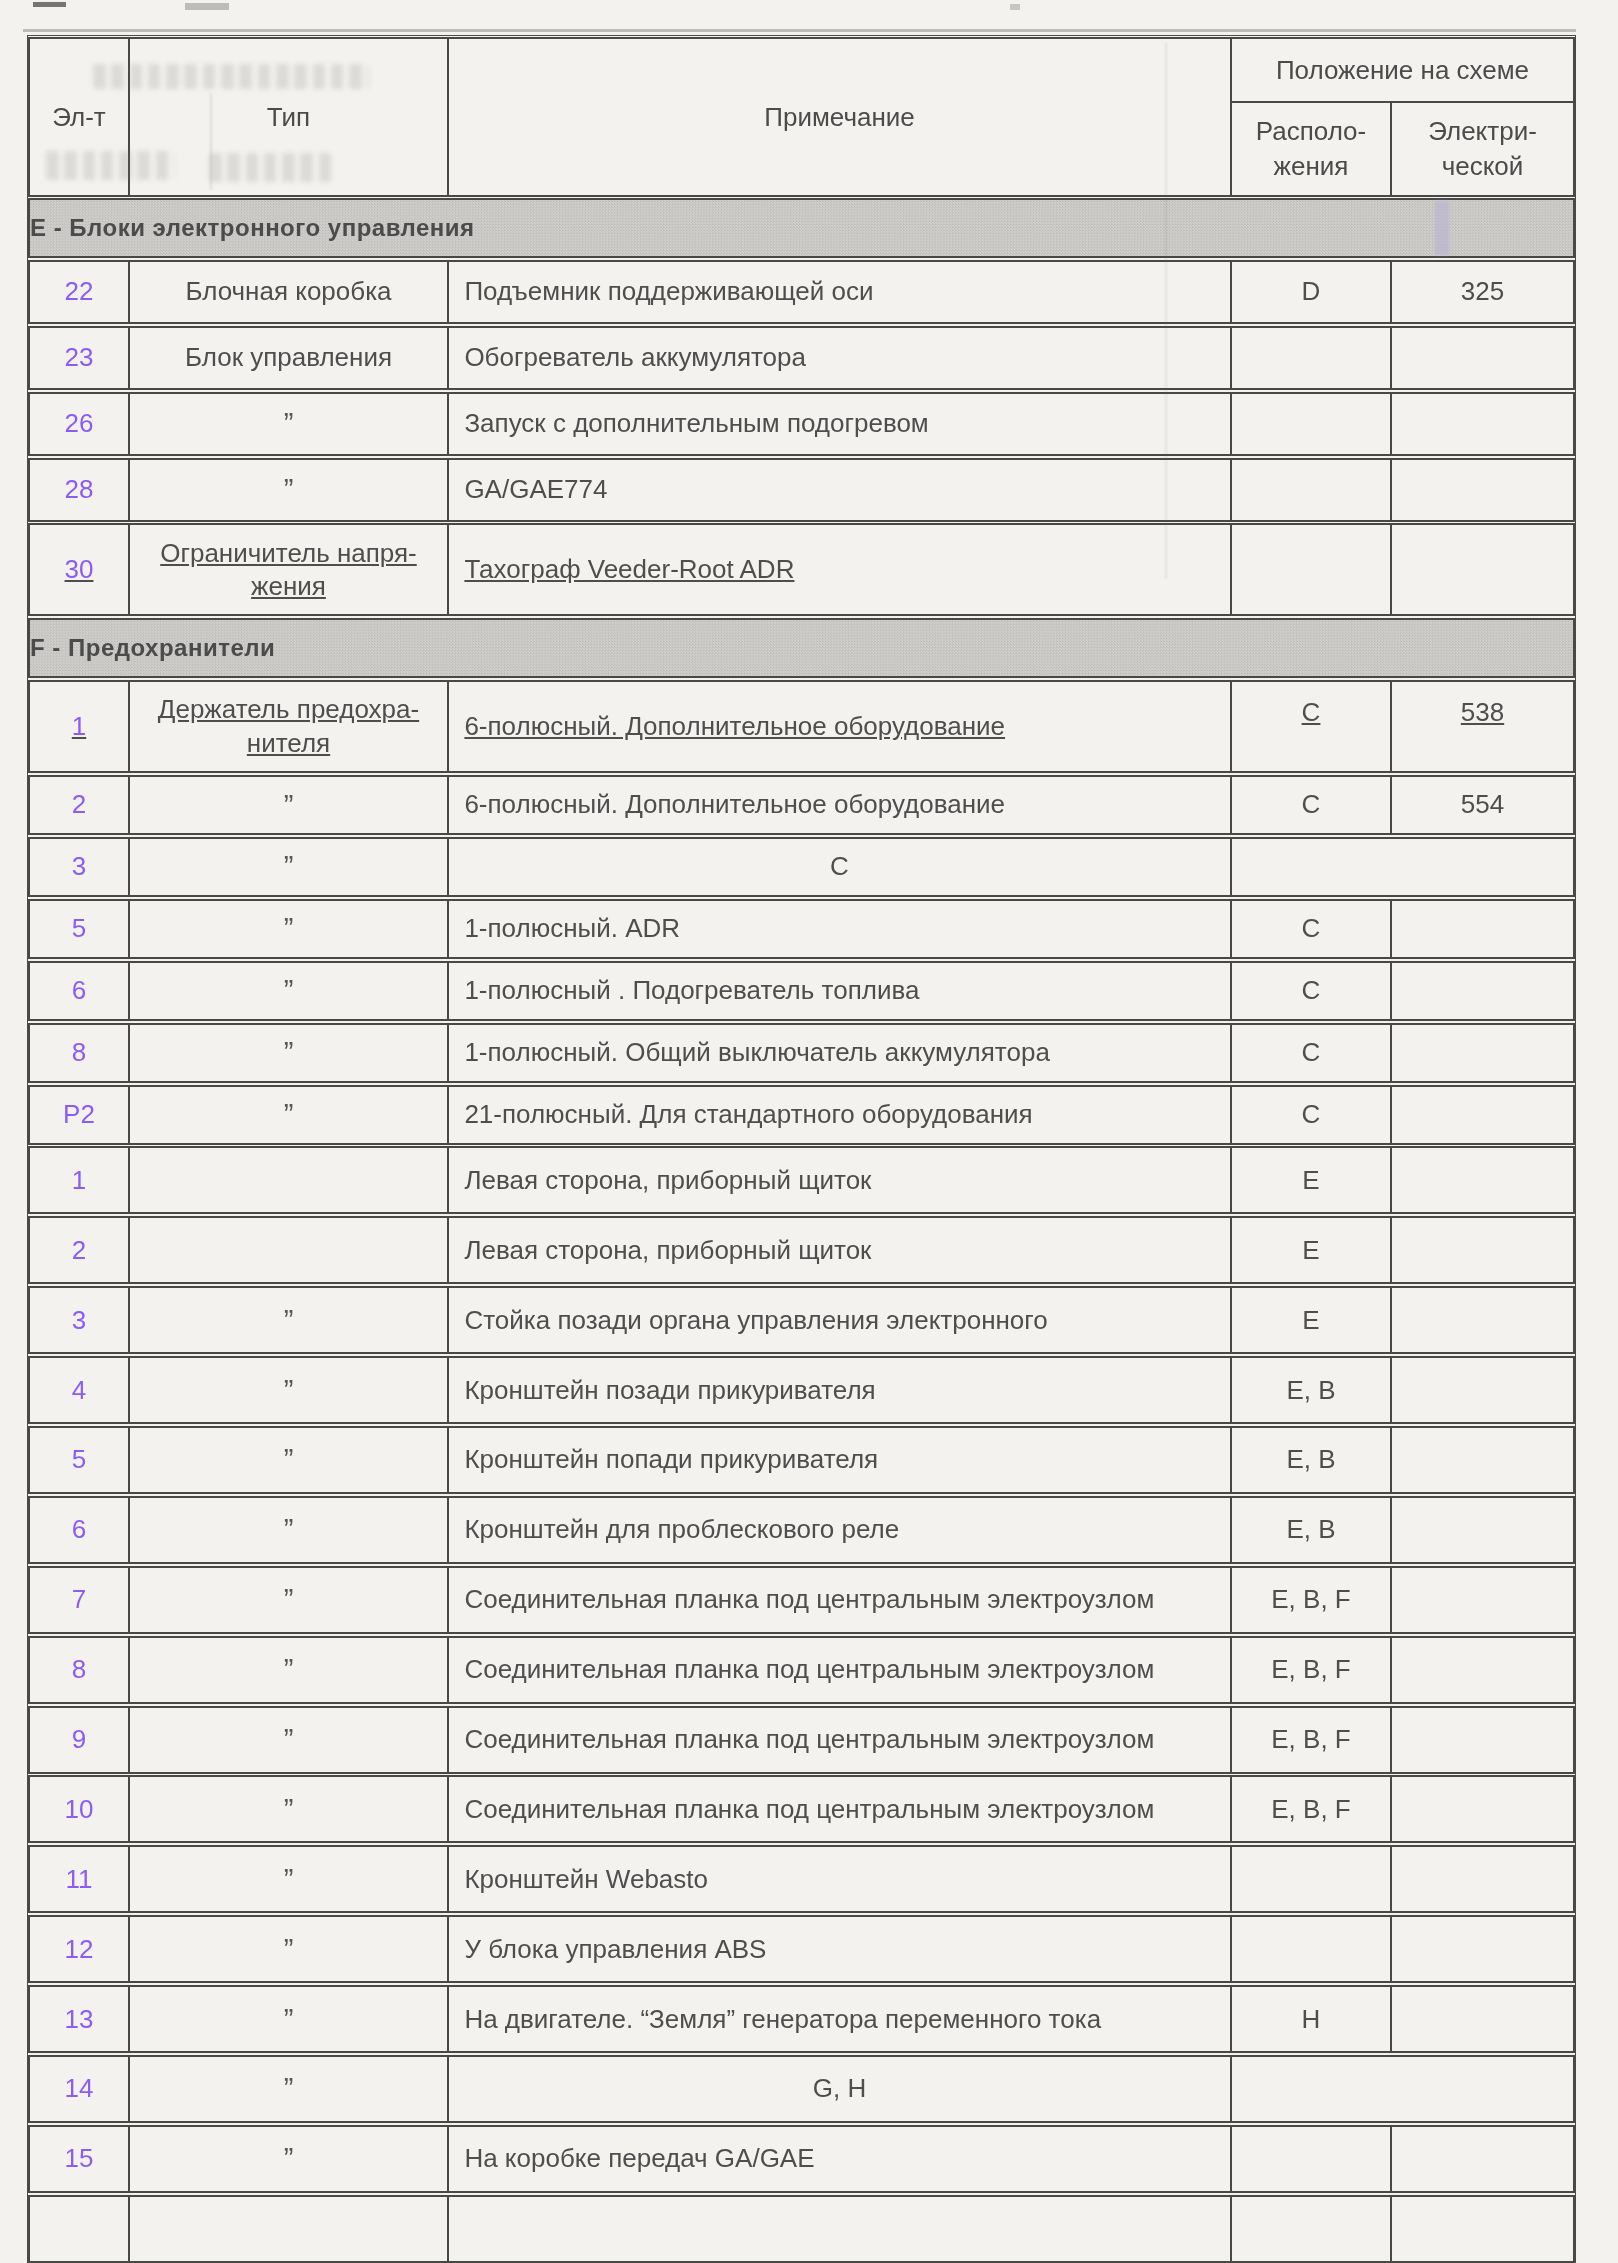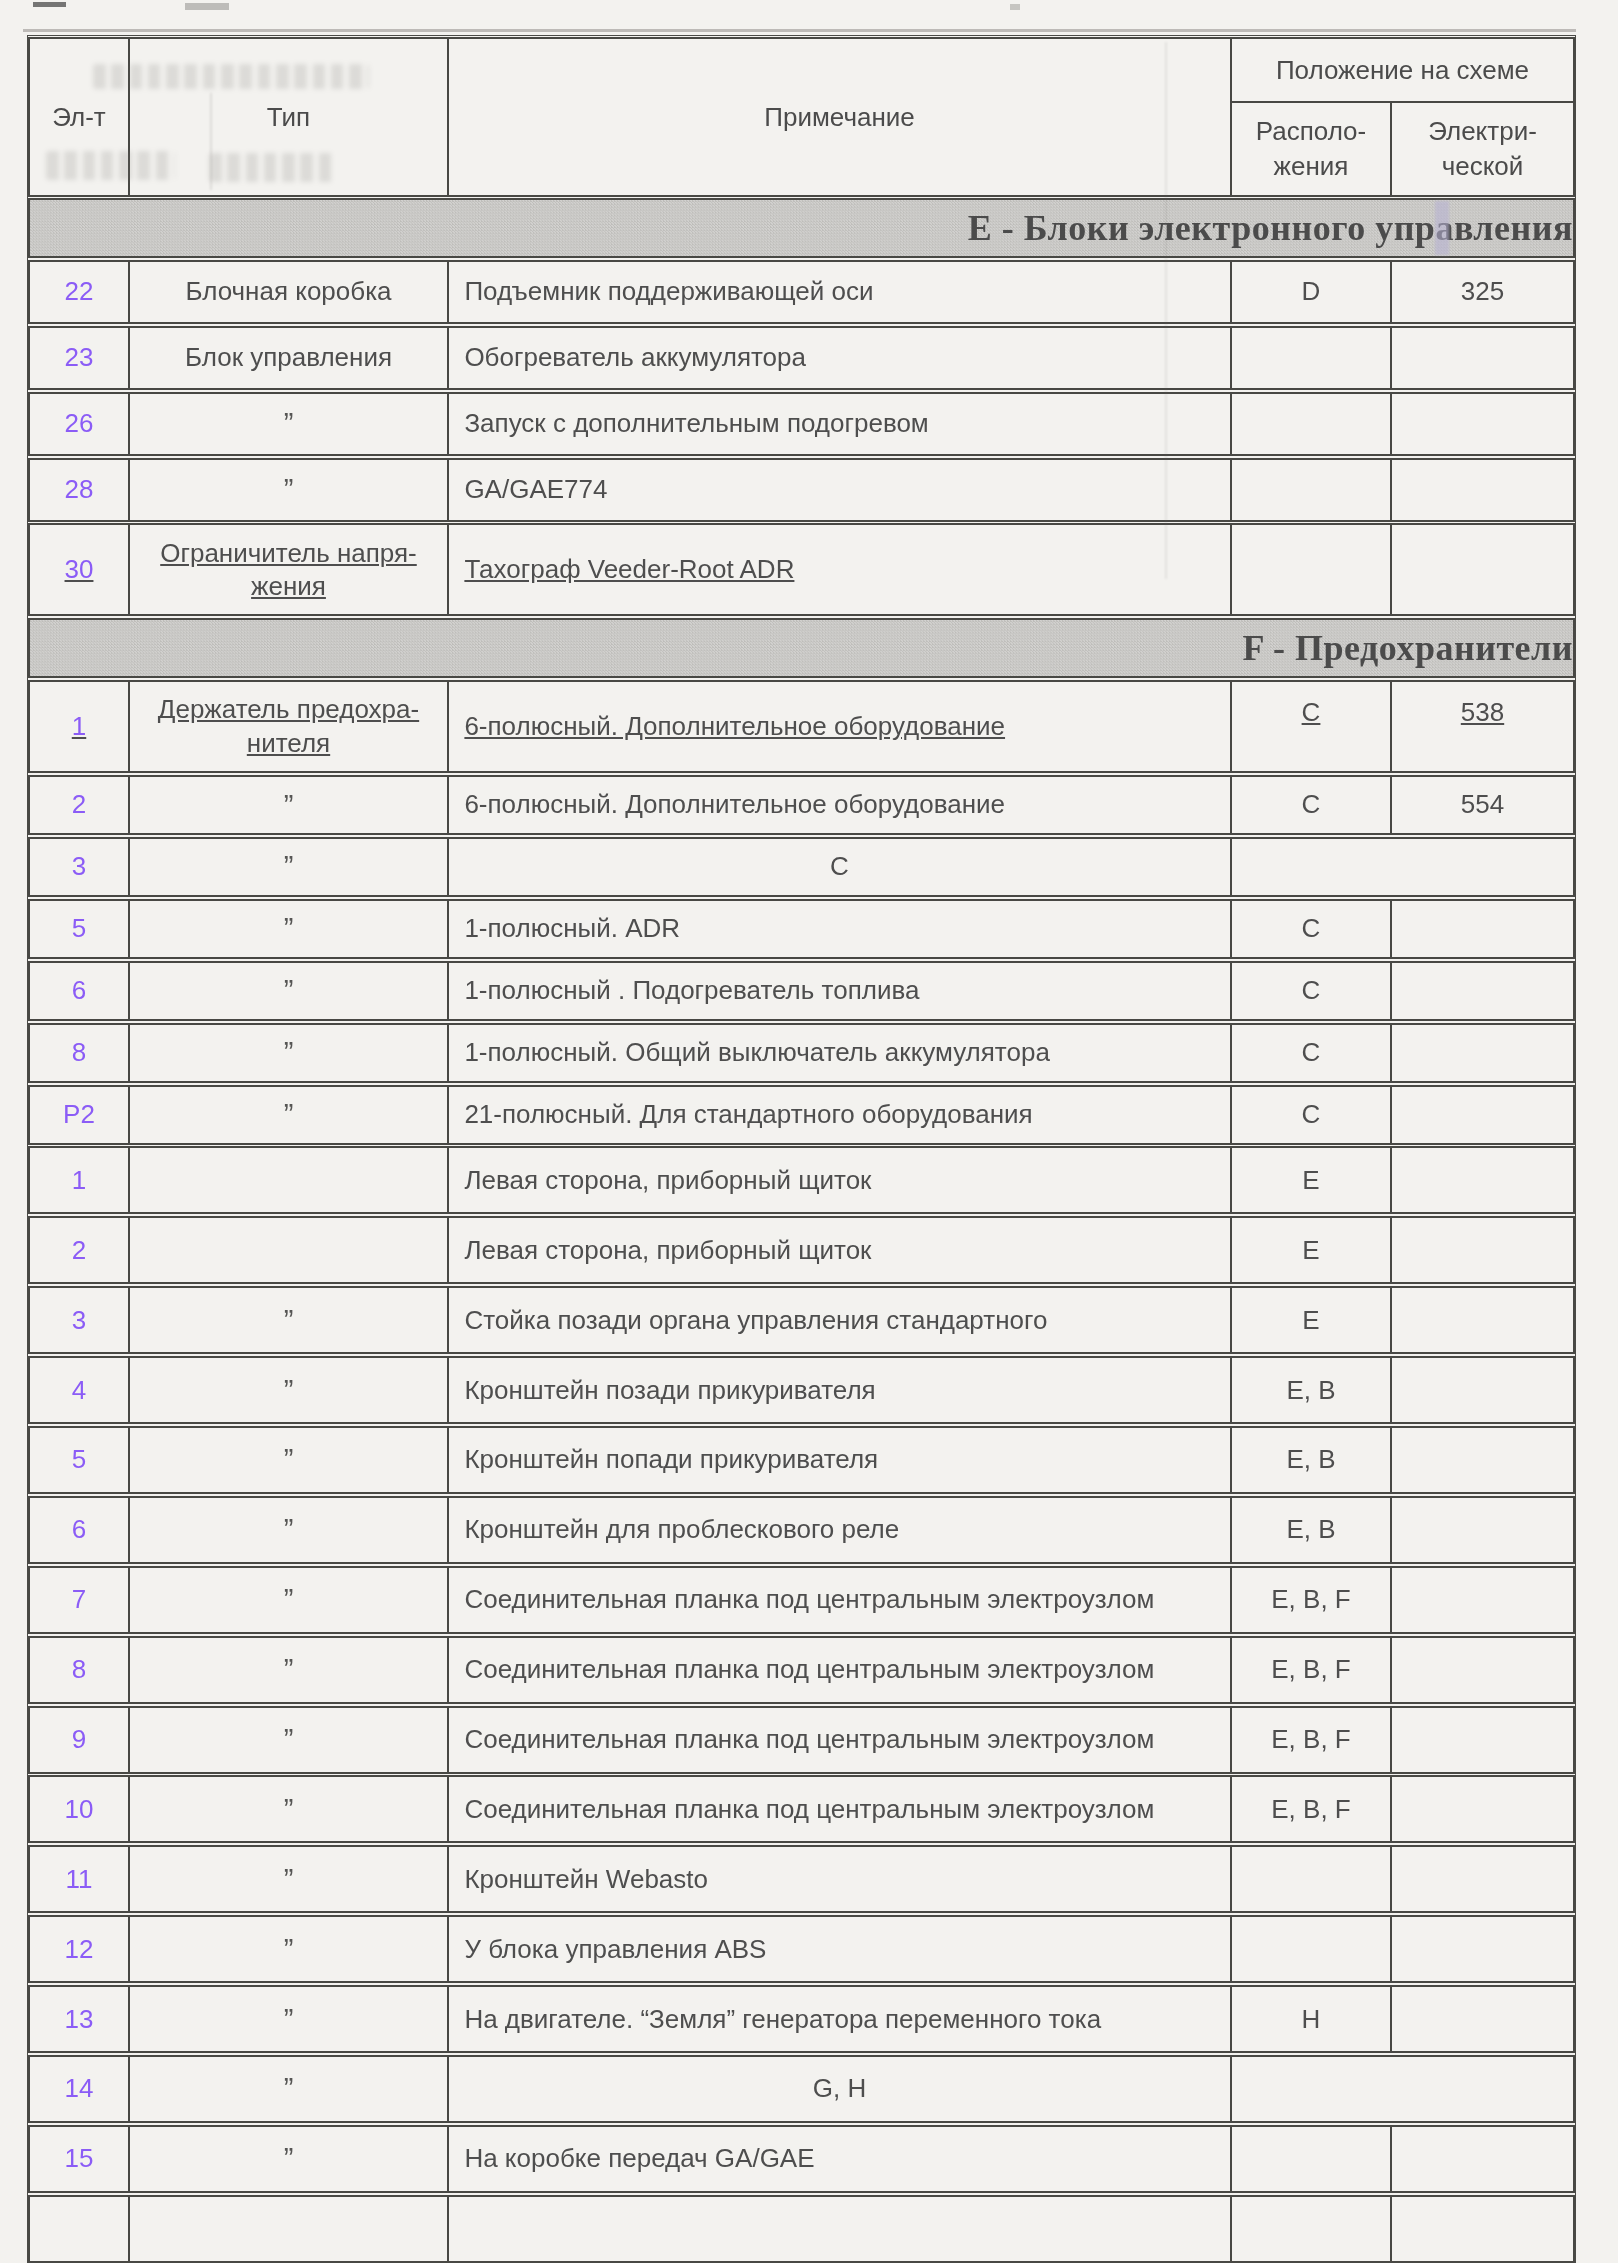--- a/index.html
+++ b/index.html
@@ -37,25 +37,25 @@
   .th.cell-el  {grid-row:1/3;grid-column:1;border-right:2.9px solid #484844;}
   .th.cell-type{grid-row:1/3;grid-column:2;border-right:2.9px solid #484844;}
   .th.cell-note{grid-row:1/3;grid-column:3;border-right:2.9px solid #484844;}
   .th.cell-posgroup{grid-row:1;grid-column:4/6;border-bottom:2.9px solid #484844;}
   .th.cell-loc {grid-row:2;grid-column:4;border-right:2.9px solid #484844;}
   .th.cell-elec{grid-row:2;grid-column:5;}
   .th.cell-loc .wrapbox,.th.cell-elec .wrapbox{max-width:122px;line-height:1.35;}
 
   
   .band{
-    height:60px; display:flex;align-items:center;justify-content:flex-end;
+    height:60px; display:flex;align-items:center;justify-content:flex-start;
     background-color:#c8c7c4;
     background-image:repeating-conic-gradient(rgba(255,255,255,.20) 0% 25%, rgba(95,95,92,.10) 0% 50%);
     background-size:2.9px 2.9px;
-    font-size:36px; font-weight:bold; color:#4b4b4b; letter-spacing:0.5px;font-family:Liberation Serif, serif;
+    font-size:24px; font-weight:bold; color:#4b4b4b; letter-spacing:0.5px;
   }
 
   
   .row{
     display:grid; grid-template-columns:100px 319px 783px 160px 181px;
     min-height:64px;
   }
   .row.sec-E{min-height:64px;}
   .row.sec-F{min-height:60px;}
   .row.sec-G{min-height:68px;}
@@ -363,21 +363,21 @@
           </div>
     </div>
         <div class="box row sec-G">
       <div class="cell c-el">
             <span class="wrapbox">3</span>
           </div>
       <div class="cell c-type">
             <span class="wrapbox ditto">”</span>
           </div>
       <div class="cell c-note">
-            <span class="wrapbox">Стойка позади органа управления стандартного</span>
+            <span class="wrapbox">Стойка позади органа управления электронного</span>
           </div>
       <div class="cell c-loc">
             <span class="wrapbox">E</span>
           </div>
       <div class="cell c-elec">
             <span class="wrapbox"></span>
           </div>
     </div>
         <div class="box row sec-G">
       <div class="cell c-el">

